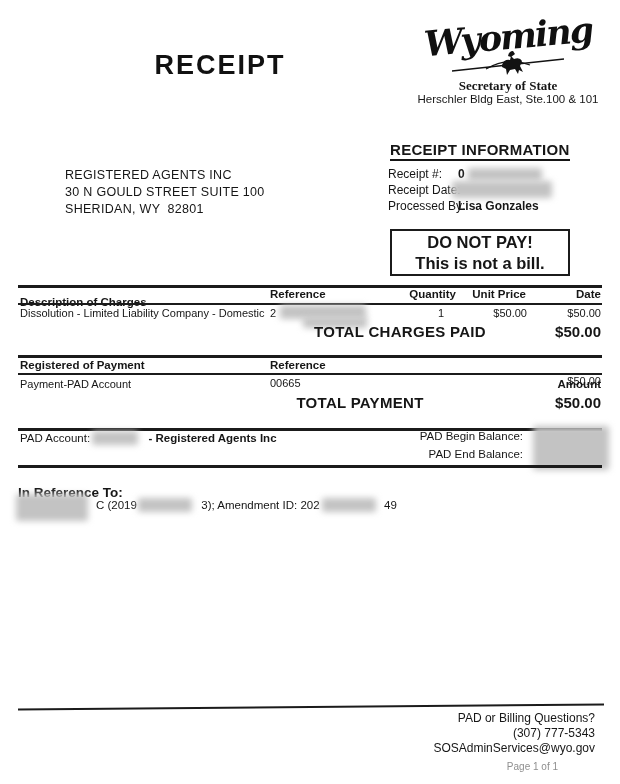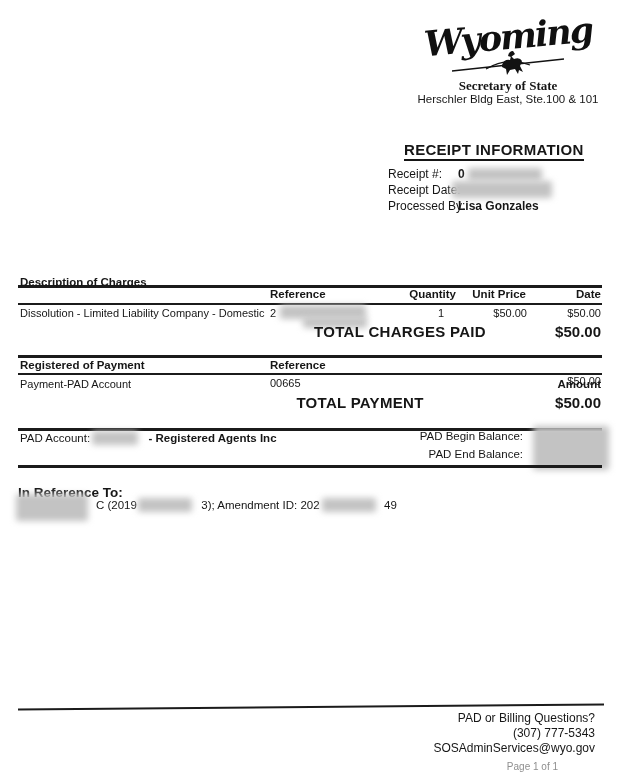--- a/index.html
+++ b/index.html
@@ -26,21 +26,21 @@
   .horse-wrap { left:448px; top:50px; width:120px; height:28px; }
   .lh-office { left:408px; top:78px; width:200px; text-align:center;
     font-family:"Liberation Serif", serif; font-weight:bold; font-size:13px; }
   .lh-addr1 { left:398px; top:93px; width:220px; text-align:center; font-size:11.5px; }
   .lh-addr2 { left:398px; top:107px; width:220px; text-align:center; font-size:11.5px; }
 
   
   .recipient { left:65px; top:167px; font-size:12.5px; line-height:17px; letter-spacing:0.3px; }
 
   
-  .ri-heading { left:404px; top:141px; font-size:15px; font-weight:bold;
+  .ri-heading { left:390px; top:141px; font-size:15px; font-weight:bold;
     letter-spacing:0.3px; border-bottom:2px solid #151515; padding-bottom:1px; }
   .ri-label { left:388px; font-size:12px; }
   .ri-value { left:458px; font-size:12px; }
   .bold { font-weight:bold; }
 
   
   .redact { position:absolute; background:#c3c3c3; filter:blur(3px); border-radius:2px; }
 
   
   .dnp-box { left:390px; top:229px; width:180px; height:47px;
@@ -71,48 +71,58 @@
     transform:rotate(-0.5deg); }
   .footer-block { right:25px; top:711px; width:300px; text-align:right;
     font-size:12px; line-height:15px; }
   .page-indicator { right:62px; top:761px; font-size:10px; color:#8f8f8f; }
 </style>
 </head>
 <body>
 
 <div class="page">
 
+  <div class="abs receipt-title">RECEIPT</div>
 
   <div class="abs wyo-script">Wyoming</div>
   <div class="abs horse-wrap">
     <svg width="120" height="28" viewBox="0 0 120 28">
       <path d="M4 21 Q 60 15 116 9" stroke="#121212" stroke-width="1.6" fill="none"></path>
       <path d="M38 19 Q 60 6 82 15" stroke="#121212" stroke-width="1.2" fill="none"></path>
       <g transform="translate(46,0)">
         <path d="M8 15 q2 -6 8 -5 l1 -4 3 3 q6 -2 8 2 l-2 5 3 6 -4 -2 -1 4 -3 -5 -5 1 -3 5 -1 -6 -4 -2 z" fill="#121212"></path>
         <path d="M14 6 q1 -5 5 -5 l2 3 -4 3 z" fill="#121212"></path>
       </g>
     </svg>
   </div>
   <div class="abs lh-office">Secretary of State</div>
   <div class="abs lh-addr1">Herschler Bldg East, Ste.100 &amp; 101</div>
 
+  <div class="abs recipient">
+    <div class="pre">REGISTERED AGENTS INC</div>
+    <div class="pre">30 N GOULD STREET SUITE 100</div>
+    <div class="pre">SHERIDAN, WY  82801</div>
+  </div>
 
   <div class="abs ri-heading">RECEIPT INFORMATION</div>
   <div class="abs ri-label" style="top:167px;">Receipt #:</div>
   <div class="abs ri-value bold" style="top:167px;">0</div>
   <div class="redact" style="left:468px; top:168px; width:74px; height:13px;"></div>
   <div class="abs ri-label" style="top:183px;">Receipt Date:</div>
   <div class="redact" style="left:452px; top:181px; width:100px; height:17px;"></div>
   <div class="abs ri-label" style="top:199px;">Processed By:</div>
   <div class="abs ri-value bold" style="top:199px;">Lisa Gonzales</div>
 
+  <div class="abs dnp-box">
+    <div>DO NOT PAY!</div>
+    <div>This is not a bill.</div>
+  </div>
 
   <div class="rule" style="top:285px; height:3px;"></div>
-  <div class="th" style="left:20px; top:276px;">Description of Charges</div>
+  <div class="th" style="left:20px; top:296px;">Description of Charges</div>
   <div class="th" style="left:270px; top:288px;">Reference</div>
   <div class="th r" style="right:164px; top:288px; width:80px;">Quantity</div>
   <div class="th r" style="right:94px; top:288px; width:70px;">Unit Price</div>
   <div class="th r" style="right:19px; top:288px; width:60px;">Date</div>
   <div class="rule" style="top:303px; height:2px;"></div>
 
   <div class="td" style="left:20px; top:307px;text-align:center;">Dissolution - Limited Liability Company - Domestic</div>
   <div class="td" style="left:270px; top:307px;">2</div>
   <div class="redact" style="left:280px; top:305px; width:86px; height:14px;"></div>
   <div class="redact" style="left:303px; top:317px; width:64px; height:11px;"></div>

